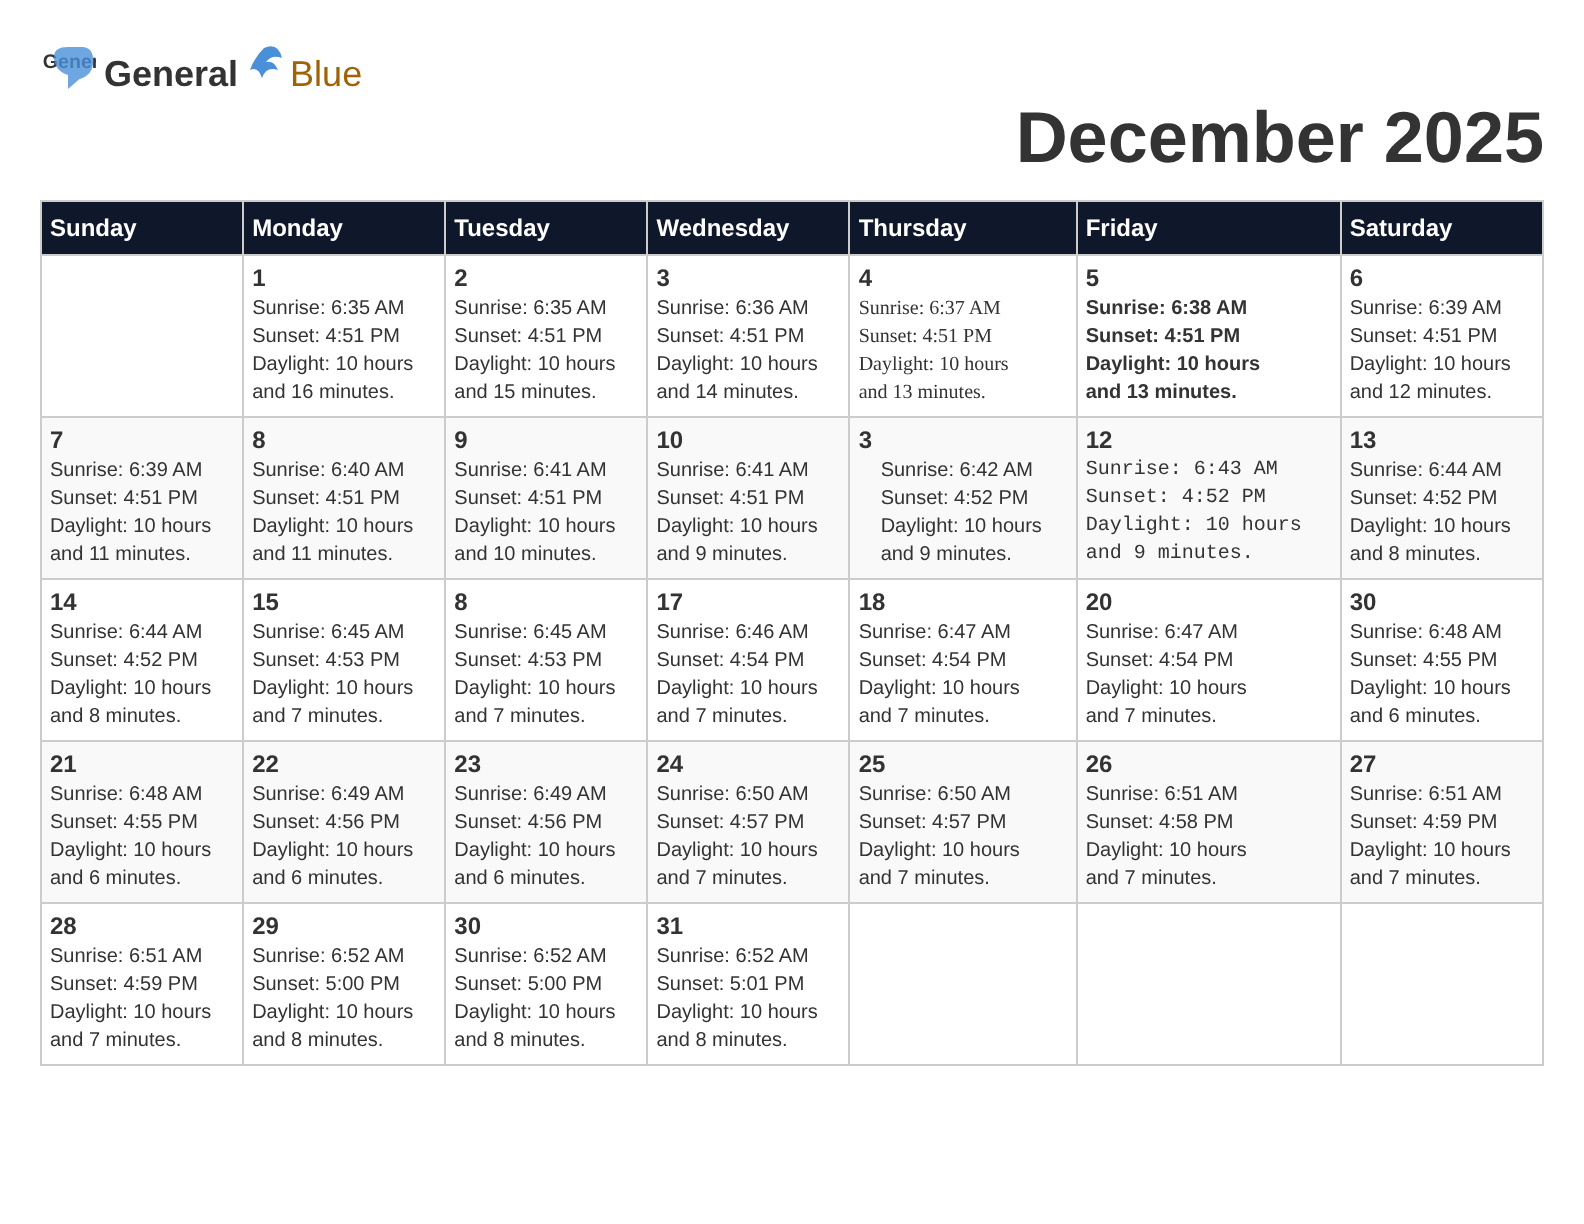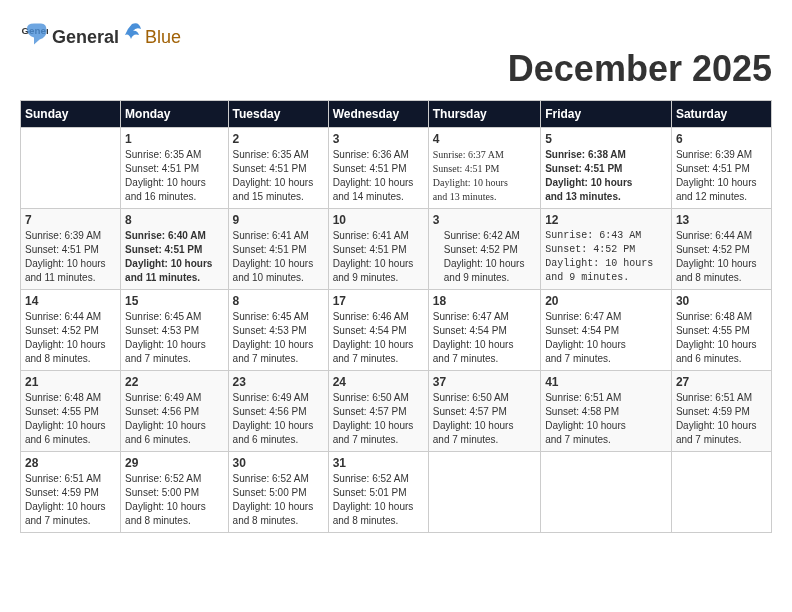--- a/index.html
+++ b/index.html
@@ -163,21 +163,21 @@
       <tr>
         <td>
           <span class="day-number">7</span>
           <div class="day-info" style="white-space: pre-line;">Sunrise: 6:39 AM
 Sunset: 4:51 PM
 Daylight: 10 hours
 and 11 minutes.</div>
         </td>
         <td>
           <span class="day-number">8</span>
-          <div class="day-info" style="white-space: pre-line; font-weight: bold;">Sunrise: 6:40 AM
+          <div class="day-info" style="white-space: pre-line;">Sunrise: 6:40 AM
 Sunset: 4:51 PM
 Daylight: 10 hours
 and 11 minutes.</div>
         </td>
         <td>
           <span class="day-number">9</span>
           <div class="day-info" style="white-space: pre-line;">Sunrise: 6:41 AM
 Sunset: 4:51 PM
 Daylight: 10 hours
 and 10 minutes.</div>
@@ -285,28 +285,28 @@
 and 6 minutes.</div>
         </td>
         <td>
           <span class="day-number">24</span>
           <div class="day-info" style="white-space: pre-line;">Sunrise: 6:50 AM
 Sunset: 4:57 PM
 Daylight: 10 hours
 and 7 minutes.</div>
         </td>
         <td>
-          <span class="day-number">37</span>
+          <span class="day-number">25</span>
           <div class="day-info" style="white-space: pre-line;">Sunrise: 6:50 AM
 Sunset: 4:57 PM
 Daylight: 10 hours
 and 7 minutes.</div>
         </td>
         <td>
-          <span class="day-number">41</span>
+          <span class="day-number">26</span>
           <div class="day-info" style="white-space: pre-line;">Sunrise: 6:51 AM
 Sunset: 4:58 PM
 Daylight: 10 hours
 and 7 minutes.</div>
         </td>
         <td>
           <span class="day-number">27</span>
           <div class="day-info" style="white-space: pre-line;">Sunrise: 6:51 AM
 Sunset: 4:59 PM
 Daylight: 10 hours

